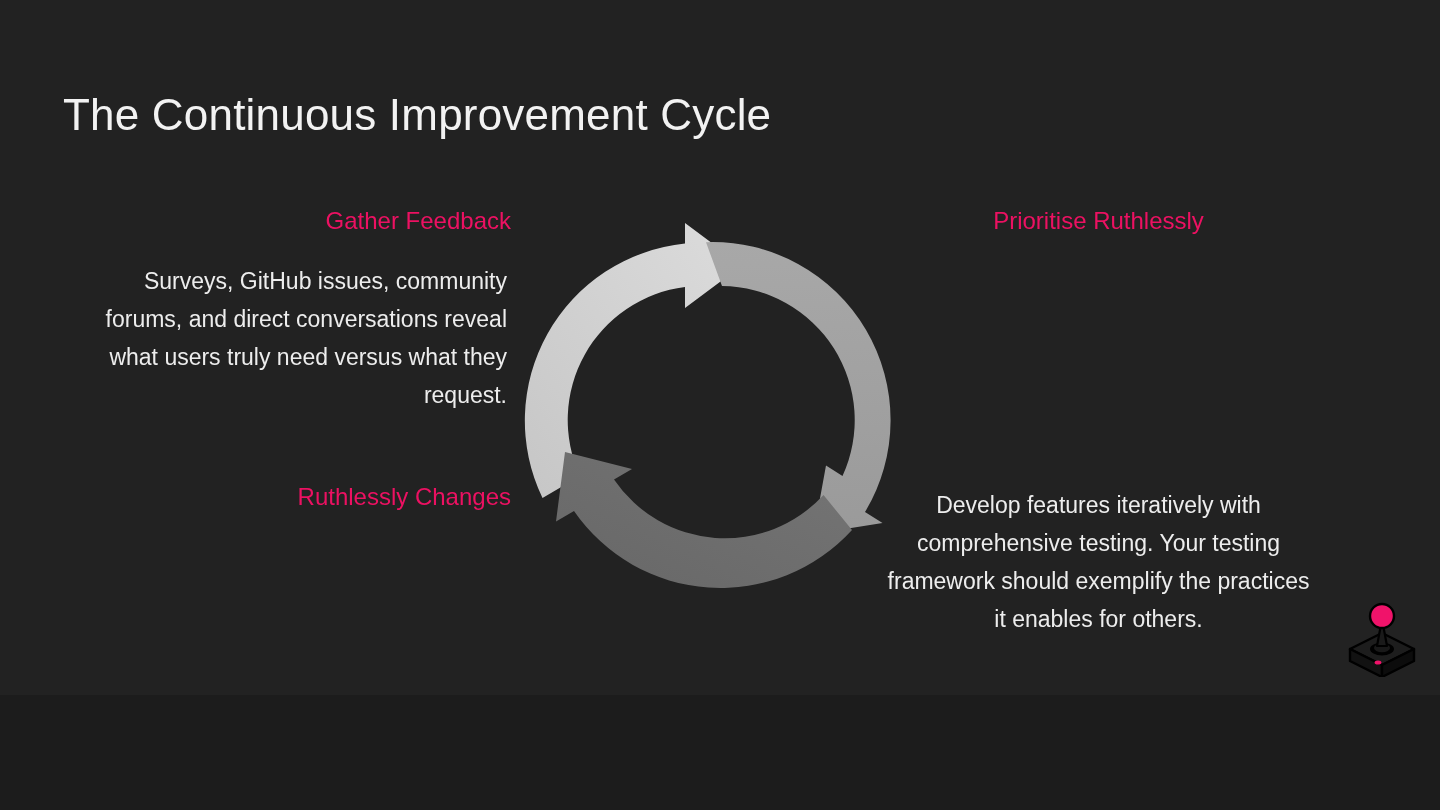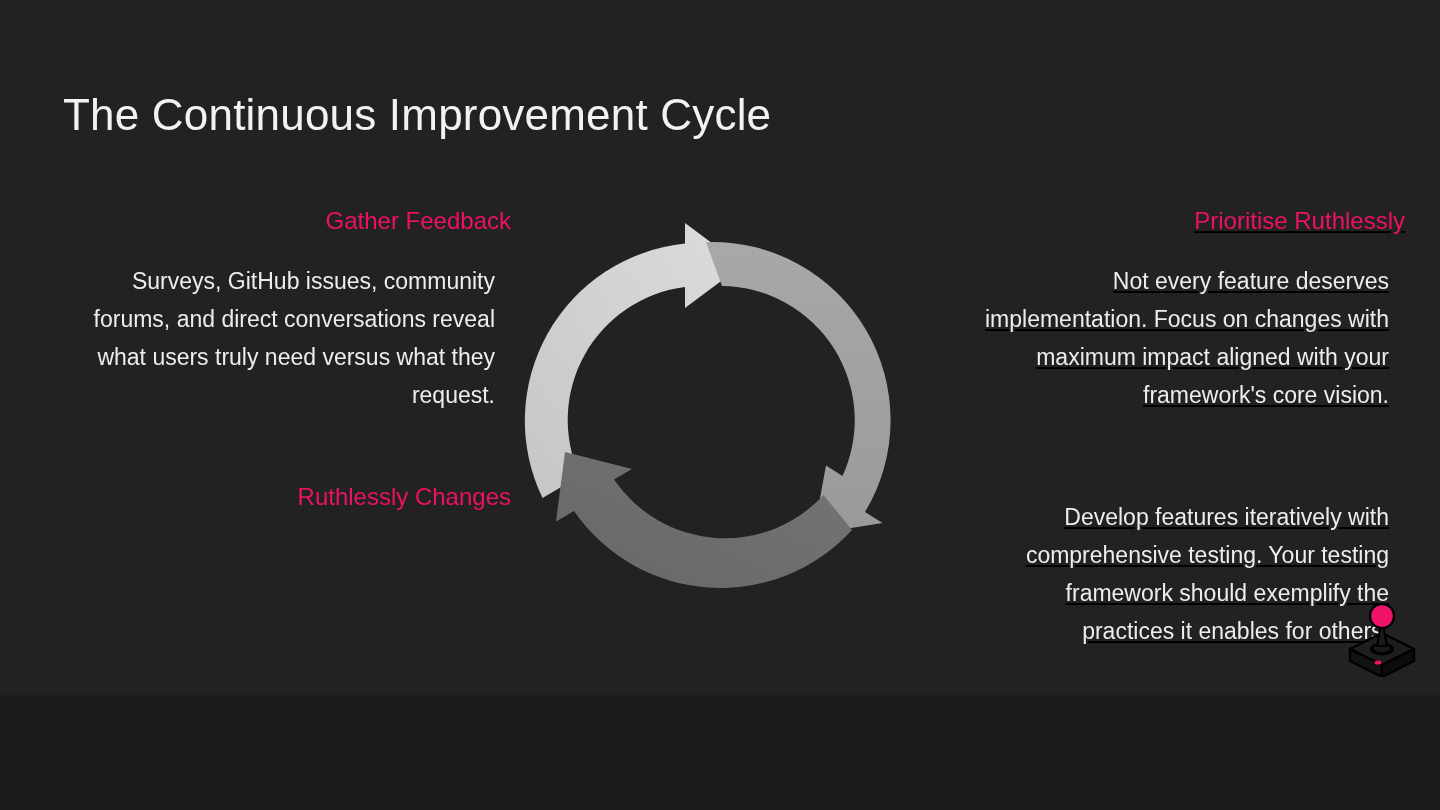--- a/index.html
+++ b/index.html
@@ -41,25 +41,25 @@
     line-height: 30px;
     font-weight: 400;
     color: #ec1162;
     margin: 0 0 26px 0;
   }
   .quad-body {
     font-size: 23px;
     line-height: 38px;
     font-weight: 400;
     color: #ededed;
-    margin: 16px;
+    margin: 4px;
   }
 
   .quad-left  { text-align: right; left: 66px; }
-  .quad-right { text-align: right;  left: 960px; text-decoration: underline; }
+  .quad-right { text-align: center;  left: 876px; }
 
   .quad-tl { top: 206px; }
   .quad-tr { top: 206px; }
   .quad-bl { top: 482px; }
   .quad-br { top: 482px; }
 
   
   .cycle {
     position: absolute;
     left: 520px;
@@ -86,21 +86,20 @@
 
   <div class="slide-title">The Continuous Improvement Cycle</div>
 
   <div class="quad quad-left quad-tl">
     <p class="quad-heading">Gather Feedback</p>
     <p class="quad-body">Surveys, GitHub issues, community forums, and direct conversations reveal what users truly need versus what they request.</p>
   </div>
 
   <div class="quad quad-right quad-tr">
     <p class="quad-heading">Prioritise Ruthlessly</p>
-    <p class="quad-body">Not every feature deserves implementation. Focus on changes with maximum impact aligned with your framework's core vision.</p>
   </div>
 
   <div class="quad quad-left quad-bl">
     <p class="quad-heading">Ruthlessly Changes</p>
   </div>
 
   <div class="quad quad-right quad-br">
     <p class="quad-body">Develop features iteratively with comprehensive testing. Your testing framework should exemplify the practices it enables for others.</p>
   </div>
 

